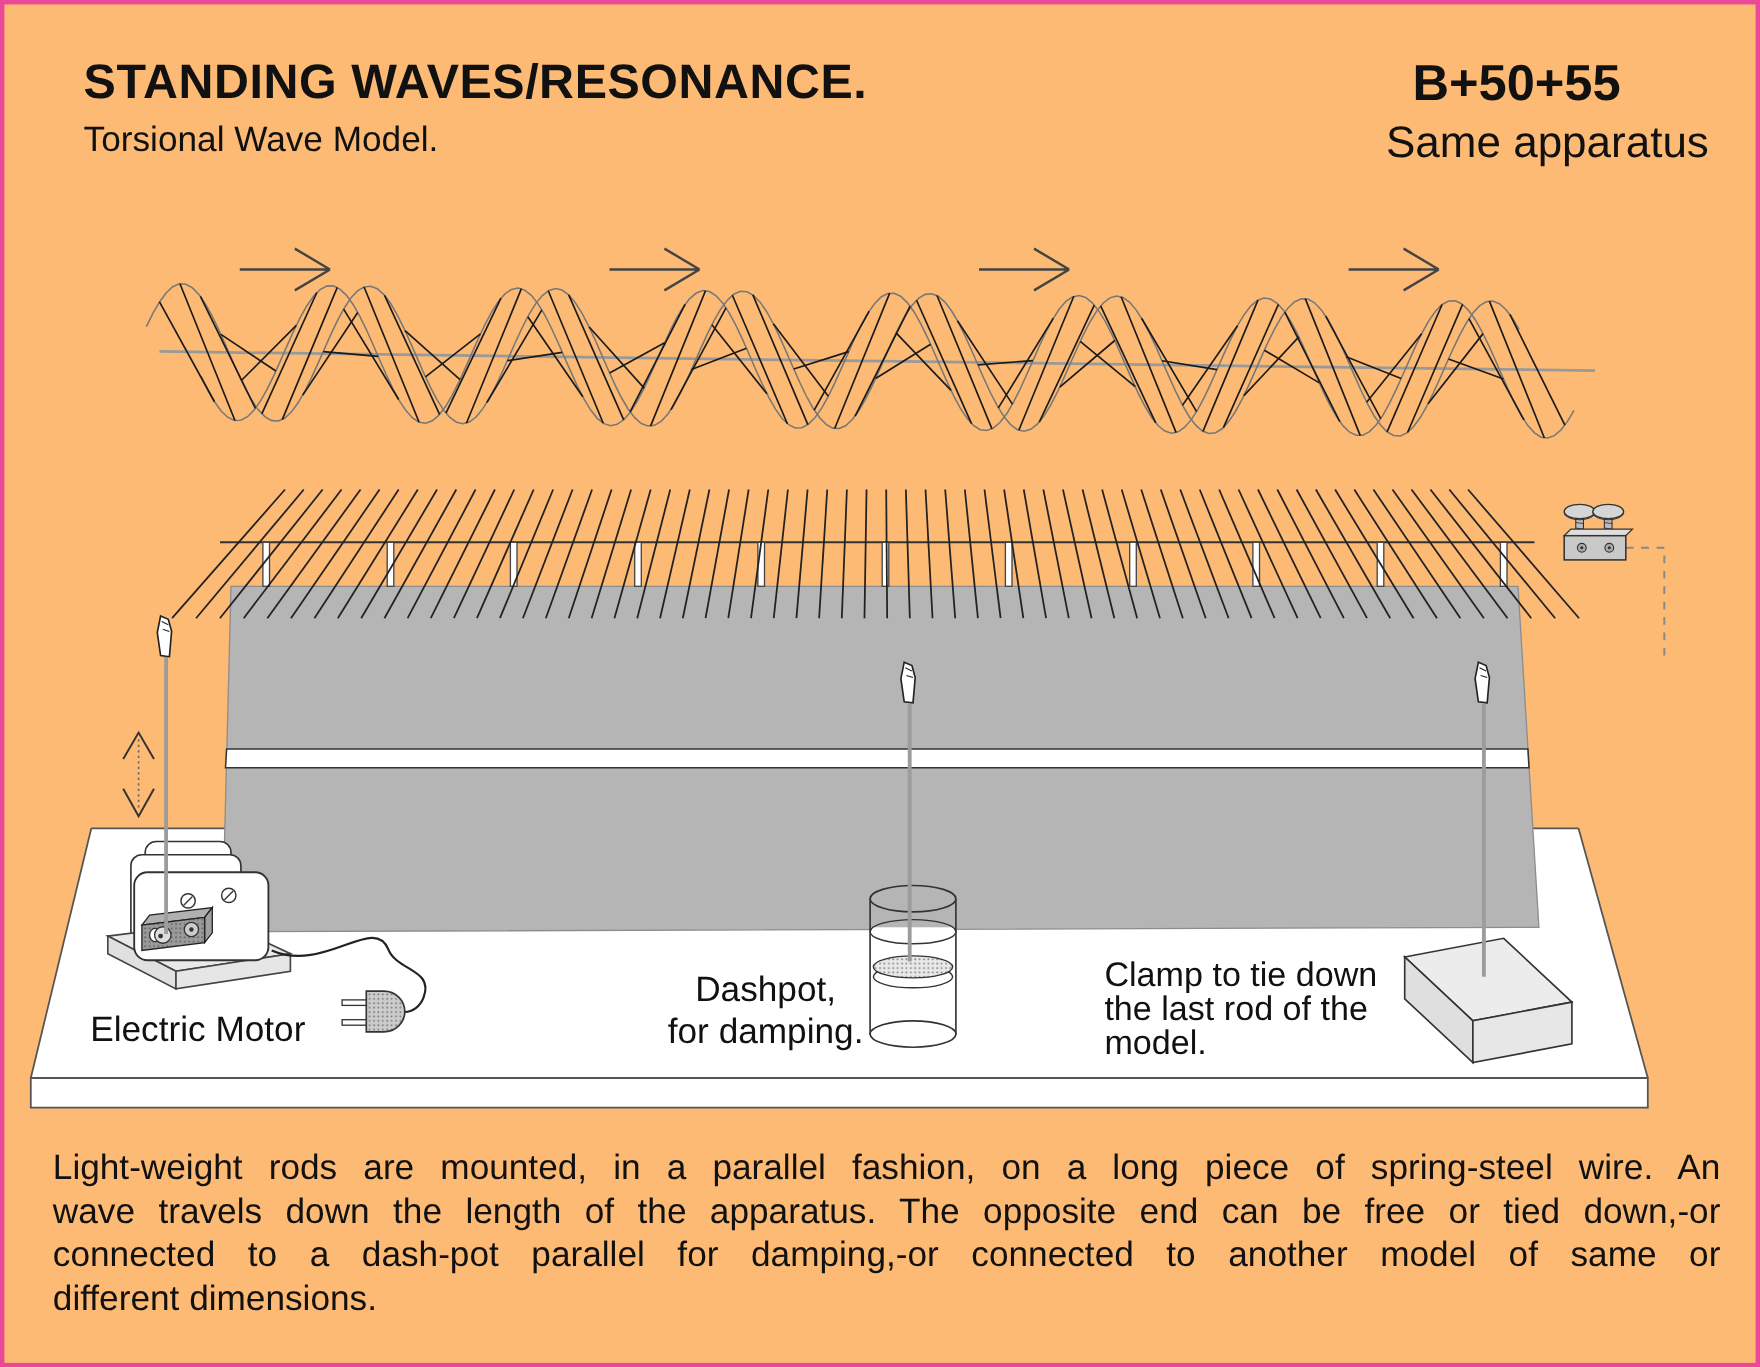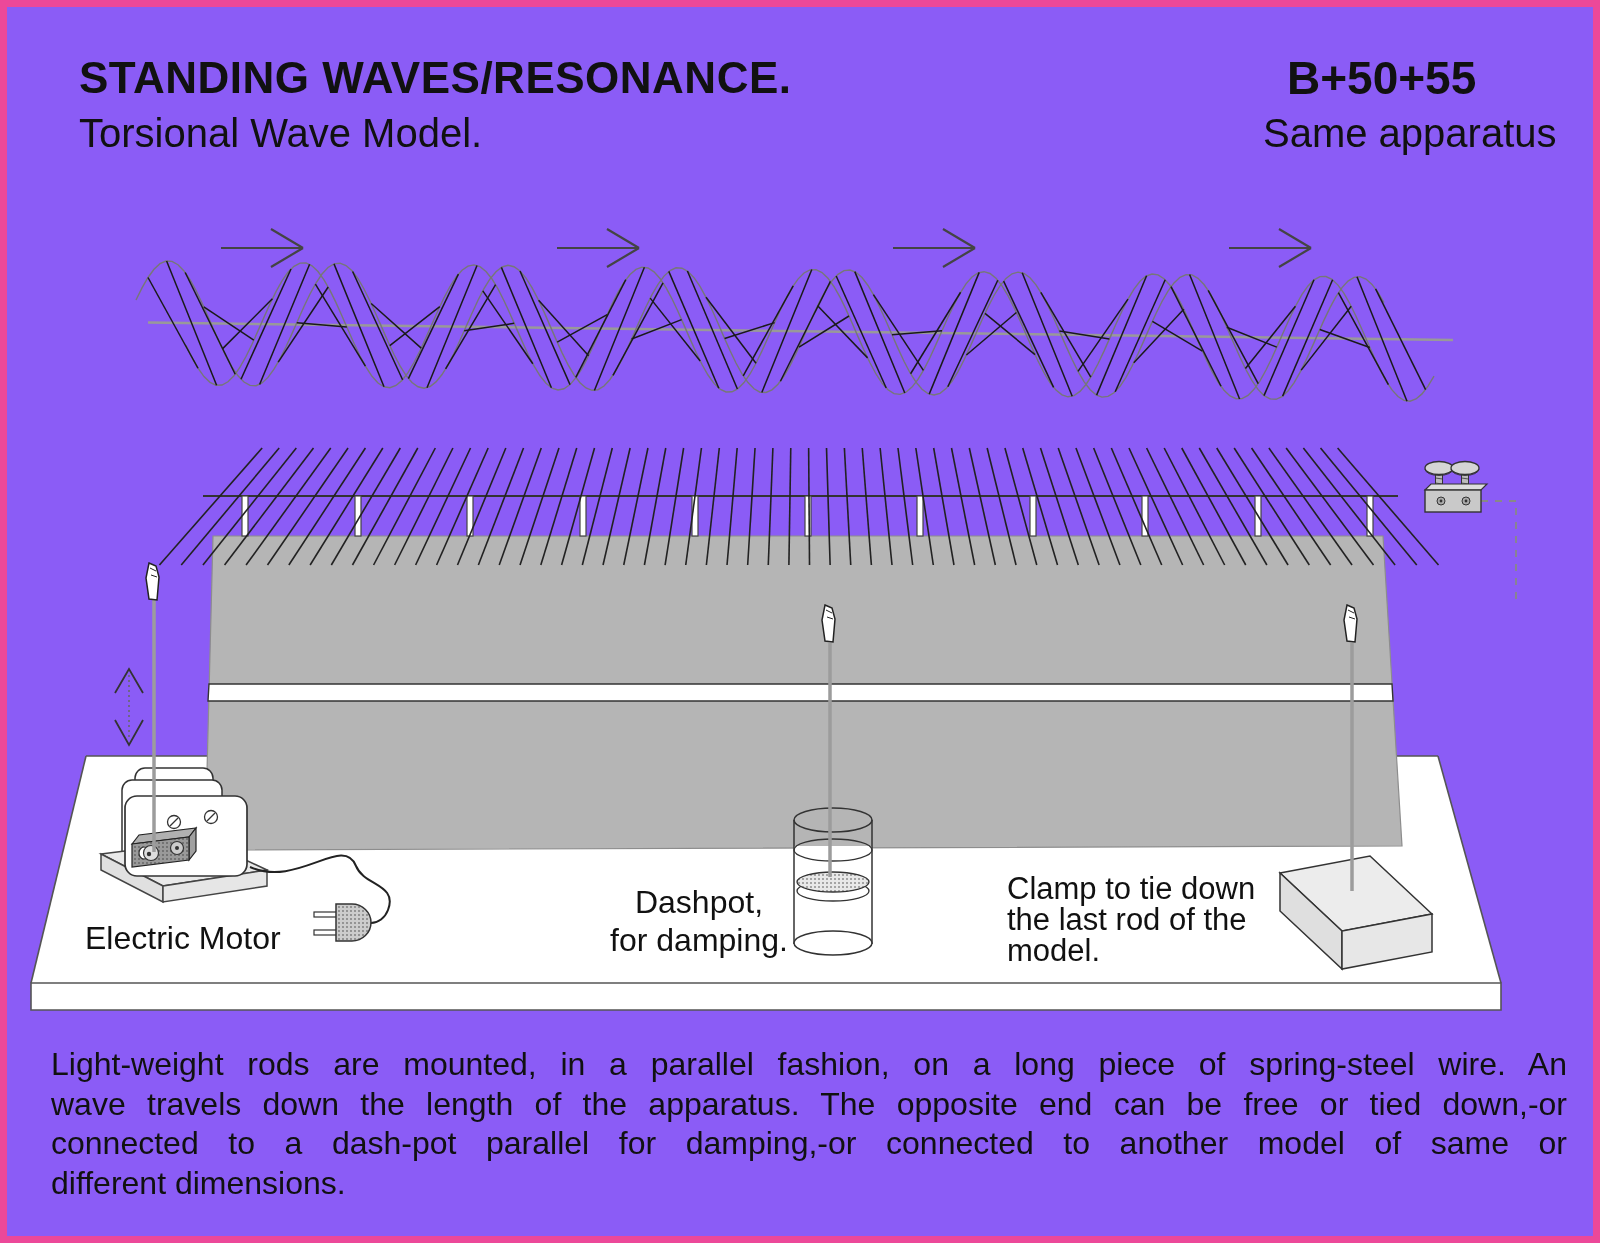--- a/index.html
+++ b/index.html
@@ -1,23 +1,23 @@
 <!DOCTYPE html>
 <html><head>
 <meta charset="utf-8">
 <style>
   html,body{margin:0;padding:0;background:#fff;}
   #stage{
-    position:relative;width:1600px;height:1243px;background:#8b5cf6;
-    border:7px solid #ec4899;box-sizing:border-box;overflow:hidden;
+    position:relative;width:1600px;height:1243px;background:#fdba74;
+    border:4px solid #ec4899;box-sizing:border-box;overflow:hidden;
     font-family:"Liberation Sans","DejaVu Sans",sans-serif;color:#111;
   }
   .abs{position:absolute;}
   .title{font-size:44px;font-weight:bold;letter-spacing:.5px;}
-  .subtitle{font-size:40px;text-align:center;}
+  .subtitle{font-size:32px;text-align:center;}
   .catalog{font-size:46px;font-weight:bold;}
   .note{font-size:40px;white-space:pre;}
   .label{font-size:32px;line-height:1.1;}
   .label.center{text-align:center;}
   .connector-label{font-size:33px;line-height:42px;text-align:center;}
   .clamp-label{font-size:31px;line-height:31px;}
   .desc{font-size:32px;line-height:39.5px;width:1516px;}
   .desc .jline{text-align:justify;text-align-last:justify;}
   .desc .jline.last{text-align-last:left;}
   svg{position:absolute;left:0;top:0;}

